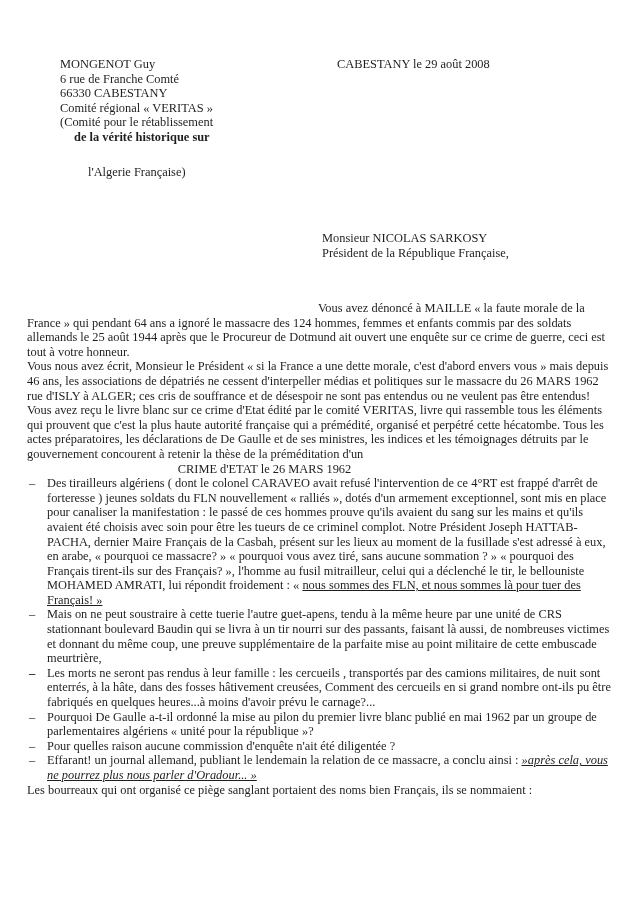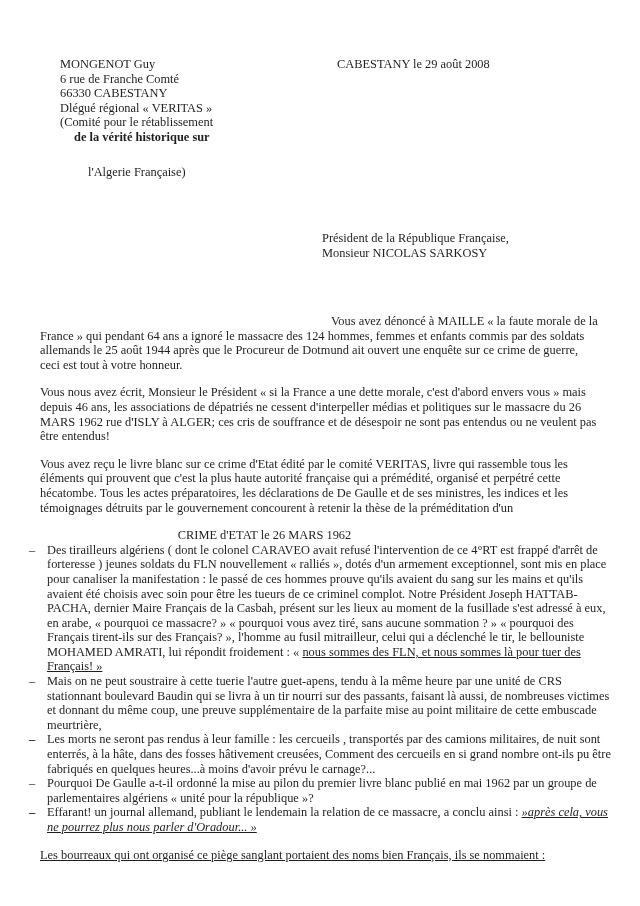--- a/index.html
+++ b/index.html
@@ -34,59 +34,59 @@
     position: absolute;
     left: 322px;
     top: 231px;
   }
   .bodytext {
     position: absolute;
     left: 27px;
     top: 301px;
     width: 587px;
   }
-  .bodytext p { margin: 13px; }
+  .bodytext p { margin: 0; }
   .p-first { text-indent: 291px; }
   .heading {
     text-align: center;
     padding-right: 112px;
   }
   .bullet {
     position: relative;
     padding-left: 20px;
   }
   .bullet .marker {
     position: absolute;
     left: 2px;
     top: 0;
   }
   .u  { text-decoration: underline; }
   .ui { text-decoration: underline; font-style: italic; }
-  .closing { margin-top: 14.6px; text-decoration: underline; }
+  .closing { margin-top: 14.6px; }
 </style>
 </head>
 <body>
 
 <div class="page">
 
   <div class="sender">
     <div>MONGENOT Guy</div>
     <div>6 rue de Franche Comté</div>
     <div>66330 CABESTANY</div>
-    <div>Dlégué régional « VERITAS »</div>
+    <div>Comité régional « VERITAS »</div>
     <div>(Comité pour le rétablissement</div>
     <div class="ind1">de la vérité historique sur</div>
     <div class="ind2">l'Algerie Française)</div>
   </div>
 
   <div class="date">CABESTANY le 29 août 2008</div>
 
   <div class="recipient">
+    <div>Monsieur NICOLAS SARKOSY</div>
     <div>Président de la République Française,</div>
-    <div>Monsieur NICOLAS SARKOSY</div>
   </div>
 
   <div class="bodytext">
     <p class="p-first">Vous avez dénoncé à MAILLE « la faute morale de la France » qui pendant 64 ans a ignoré le massacre des 124 hommes, femmes et enfants commis par des soldats allemands le 25 août 1944 après que le Procureur de Dotmund ait ouvert une enquête sur ce crime de guerre, ceci est tout à votre honneur.</p>
     <p>Vous nous avez écrit, Monsieur le Président « si la France a une dette morale, c'est d'abord envers vous » mais depuis 46 ans, les associations de dépatriés ne cessent d'interpeller médias et politiques sur le massacre du 26 MARS 1962 rue d'ISLY à ALGER; ces cris de souffrance et de désespoir ne sont pas entendus ou ne veulent pas être entendus!</p>
     <p>Vous avez reçu le livre blanc sur ce crime d'Etat édité par le comité VERITAS, livre qui rassemble tous les éléments qui prouvent que c'est la plus haute autorité française qui a prémédité, organisé et perpétré cette hécatombe. Tous les actes préparatoires, les déclarations de De Gaulle et de ses ministres, les indices et les témoignages détruits par le gouvernement concourent à retenir la thèse de la préméditation d'un</p>
 
     <div class="heading">CRIME d'ETAT le 26 MARS 1962</div>
 
     <div class="bullet">
@@ -103,21 +103,21 @@
 
     <div class="bullet">
       <span class="marker">–</span><span>Les morts ne seront pas rendus à leur famille : les cercueils , transportés par des camions militaires, de nuit sont enterrés, à la hâte, dans des fosses hâtivement creusées, Comment des cercueils en si grand nombre ont-ils pu être fabriqués en quelques heures...à moins d'avoir prévu le carnage?...</span>
     </div>
 
     <div class="bullet">
       <span class="marker">–</span><span>Pourquoi De Gaulle a-t-il ordonné la mise au pilon du premier livre blanc publié en mai 1962 par un groupe de parlementaires algériens « unité pour la république »?</span>
     </div>
 
     <div class="bullet">
-      <span class="marker">–</span>
+      <span class="marker">–</span><span>Pour quelles raison aucune commission d'enquête n'ait été diligentée ?</span>
     </div>
 
     <div class="bullet">
       <span class="marker">–</span><span>Effarant! un journal allemand, publiant le lendemain la relation de ce massacre, a conclu ainsi : </span><span class="ui">»après cela, vous ne pourrez plus nous parler d'Oradour... »</span>
     </div>
 
     <p class="closing">Les bourreaux qui ont organisé ce piège sanglant portaient des noms bien Français, ils se nommaient :</p>
   </div>
 
 </div>

